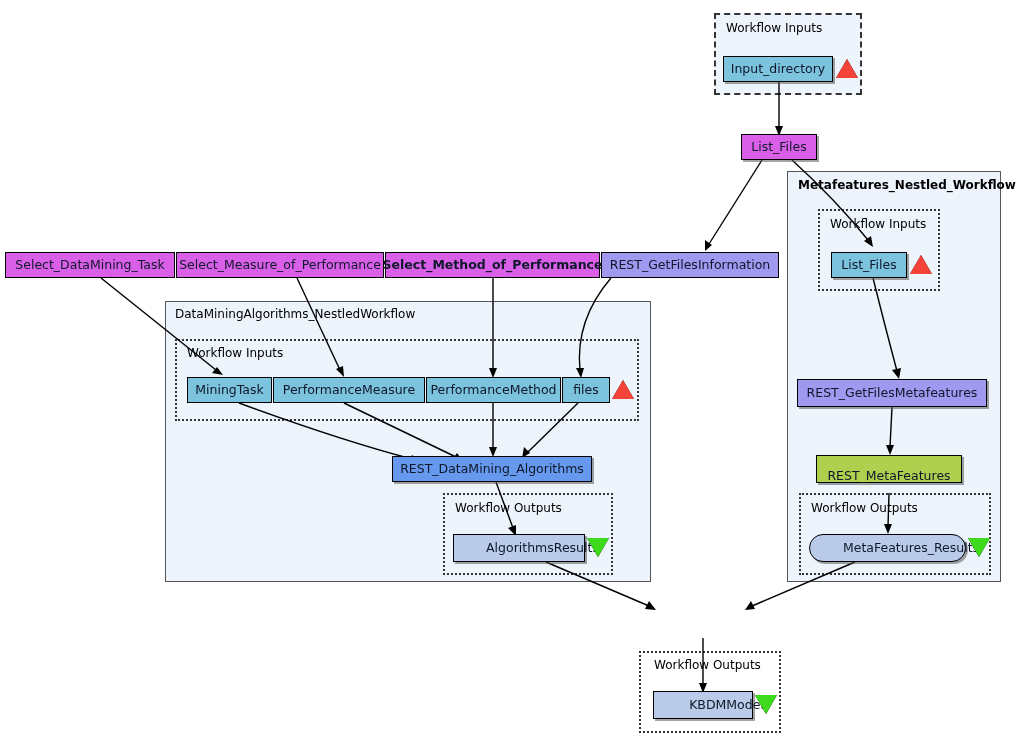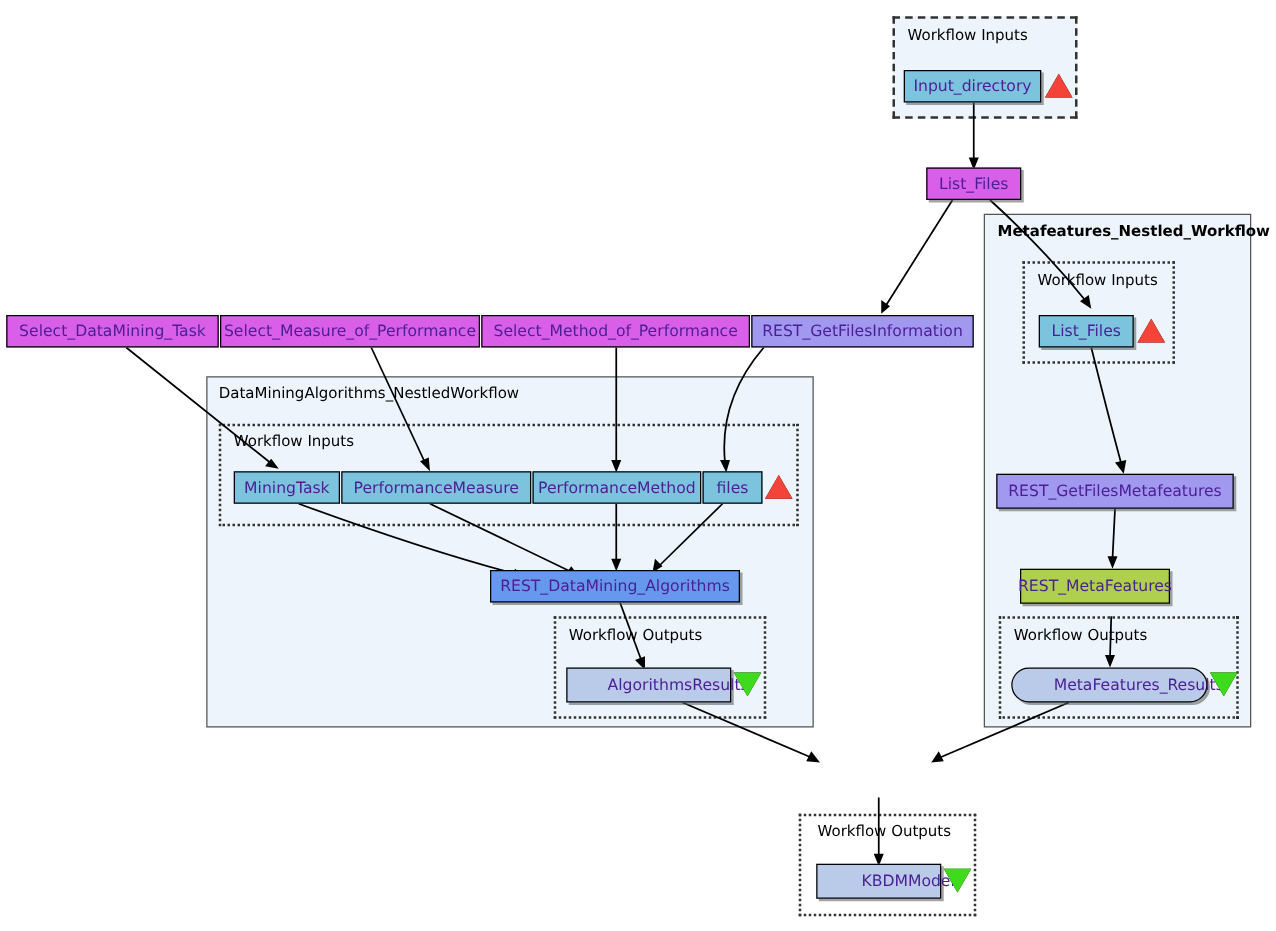--- a/index.html
+++ b/index.html
@@ -46,21 +46,21 @@
   
   .node {
     position: absolute;
     box-sizing: border-box;
     border: 1px solid #000000;
     box-shadow: 2px 2px 0 rgba(90,90,90,0.55);
     display: flex;
     align-items: center;
     justify-content: center;
     font-size: 12.5px;
-    color: #4c1d95;
+    color: #0f172a;
     white-space: nowrap;
     line-height: 1;
   }
   .n-input    { background: #7cc3de; }
   .n-process  { background: #d95fe8; }
   .n-rest     { background: #a198f0; }
   .n-algo     { background: #6699ee; }
   .n-meta     { background: #aed04e; }
   .n-output   { background: #b9cbe8; padding-left: 47px; }
   .n-flat     { box-shadow: none; border: 1px solid #000000; text-align: right; }
@@ -189,36 +189,36 @@
 
   <div class="node n-input" style="left:831px; top:252px; width:76px; height:26px;">
     <span>List_Files</span>
   </div>
   <div class="tri-up" style="left:910px; top:255px;"></div>
 
   <div class="node n-rest" style="left:797px; top:379px; width:190px; height:28px;">
     <span>REST_GetFilesMetafeatures</span>
   </div>
 
-  <div class="node n-meta" style="left:816px; top:455px; width:120px; height:28px;">
+  <div class="node n-meta" style="left:816px; top:455px; width:146px; height:28px;align-items:flex-end;">
     <span>REST_MetaFeatures</span>
   </div>
 
   <div class="node n-output" style="left:809px; top:534px; width:157px; height:28px;border-radius:14px;">
     <span>MetaFeatures_Results</span>
   </div>
   <div class="tri-down" style="left:968px; top:538px;"></div>
 
   <div class="node n-process n-flat" style="left:5px; top:252px; width:170px; height:26px;">
     <span>Select_DataMining_Task</span>
   </div>
   <div class="node n-process n-flat" style="left:176px; top:252px; width:208px; height:26px;">
     <span>Select_Measure_of_Performance</span>
   </div>
-  <div class="node n-process n-flat" style="left:385px; top:252px; width:215px; height:26px;">
+  <div class="node n-process n-flat" style="left:385px; top:252px; width:215px; height:26px;font-weight:bold;">
     <span>Select_Method_of_Performance</span>
   </div>
   <div class="node n-rest n-flat" style="left:601px; top:252px; width:178px; height:26px;">
     <span>REST_GetFilesInformation</span>
   </div>
 
   <div class="node n-input n-flat" style="left:187px; top:377px; width:85px; height:26px;">
     <span>MiningTask</span>
   </div>
   <div class="node n-input n-flat" style="left:273px; top:377px; width:152px; height:26px;">

